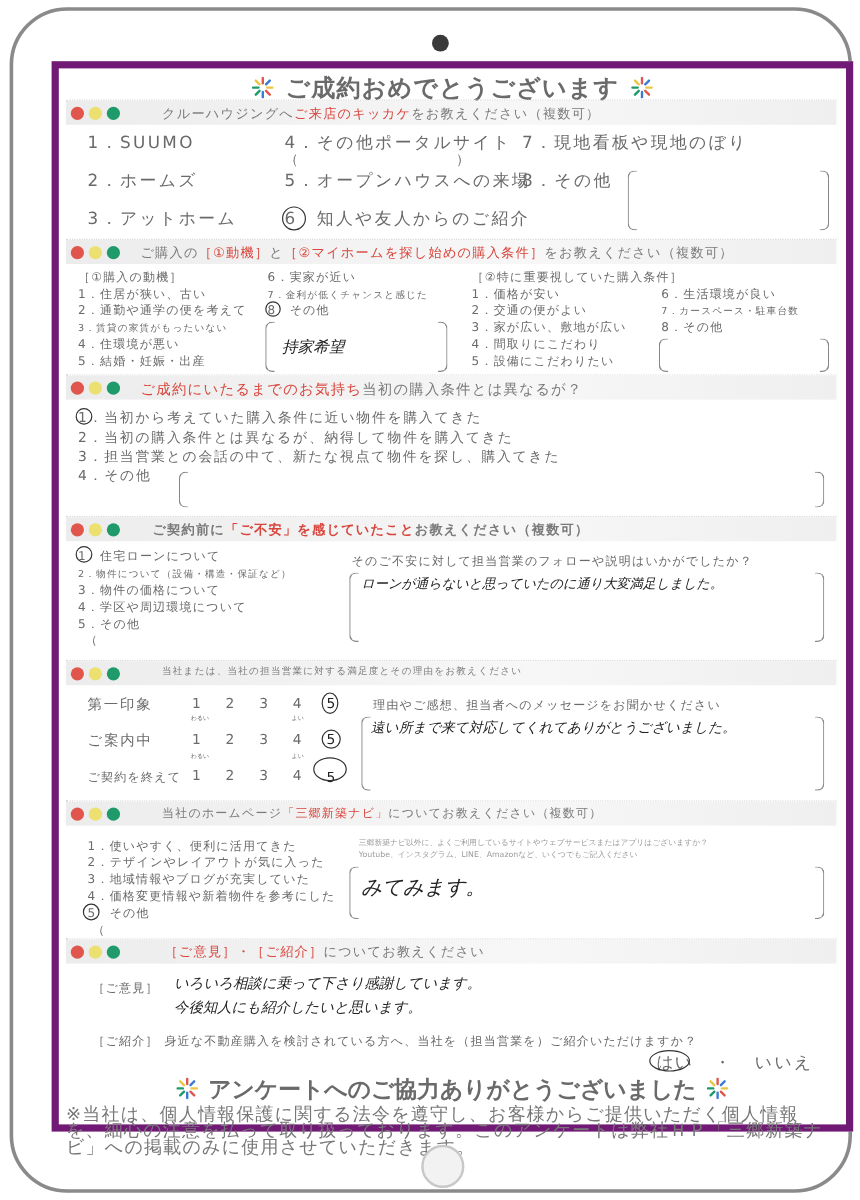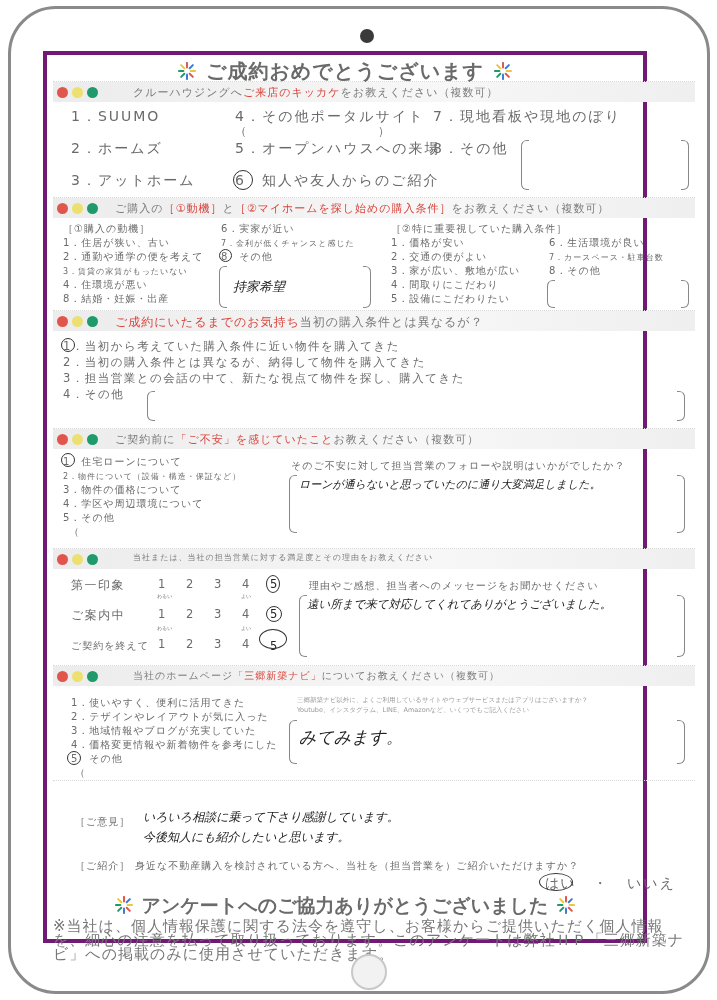--- a/index.html
+++ b/index.html
@@ -7,22 +7,22 @@
   body { font-family: "DejaVu Sans", "Liberation Sans", sans-serif; color: #6e6e6e; position: relative; }
 
   .tablet {
     position: absolute; left: 8px; top: 6px; width: 702px; height: 988px;
     border: 3px solid #8a8a8a; border-radius: 48px; background: #fff;
   }
   .camera { position: absolute; left: 349px; top: 20px; width: 14px; height: 14px; border-radius: 50%; background: #3a3a3a; }
   .home-btn { position: absolute; left: 340px; top: 945px; width: 36px; height: 36px; border-radius: 50%; border: 2px solid #c8c8c8; background: #f2f2f2; }
 
   .screen {
-    position: absolute; left: 32px; top: 42px; width: 604px; height: 892px;
-    border: 4px solid #701a75; background: #fff;
+    position: absolute; left: 32px; top: 42px; width: 668px; height: 892px;
+    border: 6px solid #701a75; background: #fff;
   }
 
   .main-title {
     position: absolute; left: 0; top: 3px; width: 100%; text-align: center;
     font-size: 20px; font-weight: bold; color: #6a6a6a; letter-spacing: 1px;
   }
   .flower { display: inline-block; width: 18px; height: 18px; vertical-align: -2px; margin: 0 2px; }
 
   .section {
     position: absolute; left: 6px; width: 642px;
@@ -117,21 +117,21 @@
             <span class="dot d-yel"></span>
             <span class="dot d-grn"></span>
           </div>
         <div class="sec-title" style="left:62px;"><span>ご購入の</span><span class="red">［①動機］</span><span>と</span><span class="red">［②マイホームを探し始めの購入条件］</span><span>をお教えください（複数可）</span></div>
       </div>
       <div class="t f10" style="left:10px;top:24px;">［①購入の動機］</div>
       <div class="t f10" style="left:10px;top:38px;">1．住居が狭い、古い</div>
       <div class="t f10" style="left:10px;top:52px;">2．通勤や通学の便を考えて</div>
       <div class="t f8" style="left:10px;top:68px;">3．賃貸の家賃がもったいない</div>
       <div class="t f10" style="left:10px;top:80px;">4．住環境が悪い</div>
-      <div class="t f10" style="left:10px;top:94px;">8．結婚・妊娠・出産</div>
+      <div class="t f10" style="left:10px;top:94px;">5．結婚・妊娠・出産</div>
       <div class="t f10" style="left:168px;top:24px;">6．実家が近い</div>
       <div class="t f8" style="left:168px;top:40px;">7．金利が低くチャンスと感じた</div>
       <div class="t f10" style="left:168px;top:52px;">8　その他</div>
       <div class="circle" style="left:166px;top:51px;width:13px;height:13px;"></div>
       <div class="bracket" style="left:166px;top:68px;width:152px;height:42px;"></div>
       <div class="hand" style="left:180px;top:80px;font-size:13px;">持家希望</div>
 
       <div class="t f10" style="left:338px;top:24px;">［②特に重要視していた購入条件］</div>
       <div class="t f10" style="left:338px;top:38px;">1．価格が安い</div>
       <div class="t f10" style="left:338px;top:52px;">2．交通の便がよい</div>
@@ -161,21 +161,21 @@
       <div class="bracket" style="left:94px;top:80px;width:538px;height:30px;"></div>
     </div>
 
     <div class="section" style="top:373px;height:120px;">
       <div class="sec-head">
         <div class="dots">
             <span class="dot d-red"></span>
             <span class="dot d-yel"></span>
             <span class="dot d-grn"></span>
           </div>
-        <div class="sec-title" style="left:62px;"><span>ご契約前に</span><span class="red">「ご不安」を感じていたこと</span><span>お教えください（複数可）</span></div>
+        <div class="sec-title" style="left:72px;font-weight:bold;"><span>ご契約前に</span><span class="red">「ご不安」を感じていたこと</span><span>お教えください（複数可）</span></div>
       </div>
       <div class="t f10" style="left:10px;top:26px;">1　住宅ローンについて</div>
       <div class="circle" style="left:8px;top:24px;width:14px;height:14px;"></div>
       <div class="t f8" style="left:10px;top:42px;">2．物件について（設備・構造・保証など）</div>
       <div class="t f10" style="left:10px;top:54px;">3．物件の価格について</div>
       <div class="t f10" style="left:10px;top:68px;">4．学区や周辺環境について</div>
       <div class="t f10" style="left:10px;top:82px;">5．その他</div>
       <div class="t f10" style="left:16px;top:96px;">（</div>
       <div class="t f10" style="left:238px;top:30px;">そのご不安に対して担当営業のフォローや説明はいかがでしたか？</div>
       <div class="bracket" style="left:236px;top:46px;width:396px;height:58px;"></div>
@@ -241,20 +241,28 @@
       <div class="t f10" style="left:18px;top:86px;">5　その他</div>
       <div class="circle" style="left:14px;top:85px;width:14px;height:14px;"></div>
       <div class="t f10" style="left:22px;top:100px;">（</div>
       <div class="t" style="left:244px;top:30px;font-size:6.5px;color:#999;">三郷新築ナビ以外に、よくご利用しているサイトやウェブサービスまたはアプリはございますか？</div>
       <div class="t" style="left:244px;top:40px;font-size:6.5px;color:#999;">Youtube、インスタグラム、LINE、Amazonなど、いくつでもご記入ください</div>
       <div class="bracket" style="left:236px;top:54px;width:396px;height:44px;"></div>
       <div class="hand" style="left:246px;top:60px;font-size:17px;">みてみます。</div>
     </div>
 
     <div class="section" style="top:725px;height:112px;">
+      <div class="sec-head">
+        <div class="dots">
+            <span class="dot d-red"></span>
+            <span class="dot d-yel"></span>
+            <span class="dot d-grn"></span>
+          </div>
+        <div class="sec-title" style="left:82px;"><span class="red">［ご意見］・［ご紹介］</span><span>についてお教えください</span></div>
+      </div>
       <div class="t f10" style="left:22px;top:34px;">［ご意見］</div>
       <div class="hand" style="left:90px;top:28px;font-size:12px;">いろいろ相談に乗って下さり感謝しています。</div>
       <div class="hand" style="left:90px;top:48px;font-size:12px;">今後知人にも紹介したいと思います。</div>
       <div class="t f10" style="left:22px;top:78px;">［ご紹介］</div>
       <div class="t f10" style="left:82px;top:78px;">身近な不動産購入を検討されている方へ、当社を（担当営業を）ご紹介いただけますか？</div>
       <div class="t red" style="left:492px;top:94px;font-size:14px;letter-spacing:1px;">はい</div>
       <div class="circle" style="left:486px;top:92px;width:34px;height:18px;"></div>
       <div class="t red" style="left:540px;top:94px;font-size:14px;">・</div>
       <div class="t red" style="left:574px;top:94px;font-size:14px;letter-spacing:2px;">いいえ</div>
     </div>

